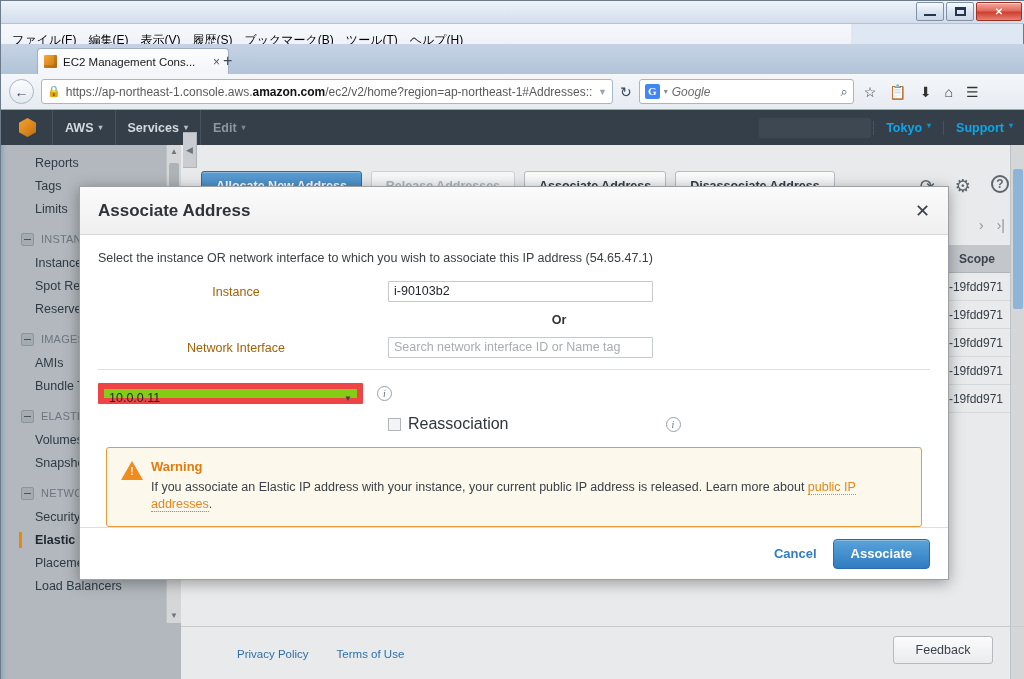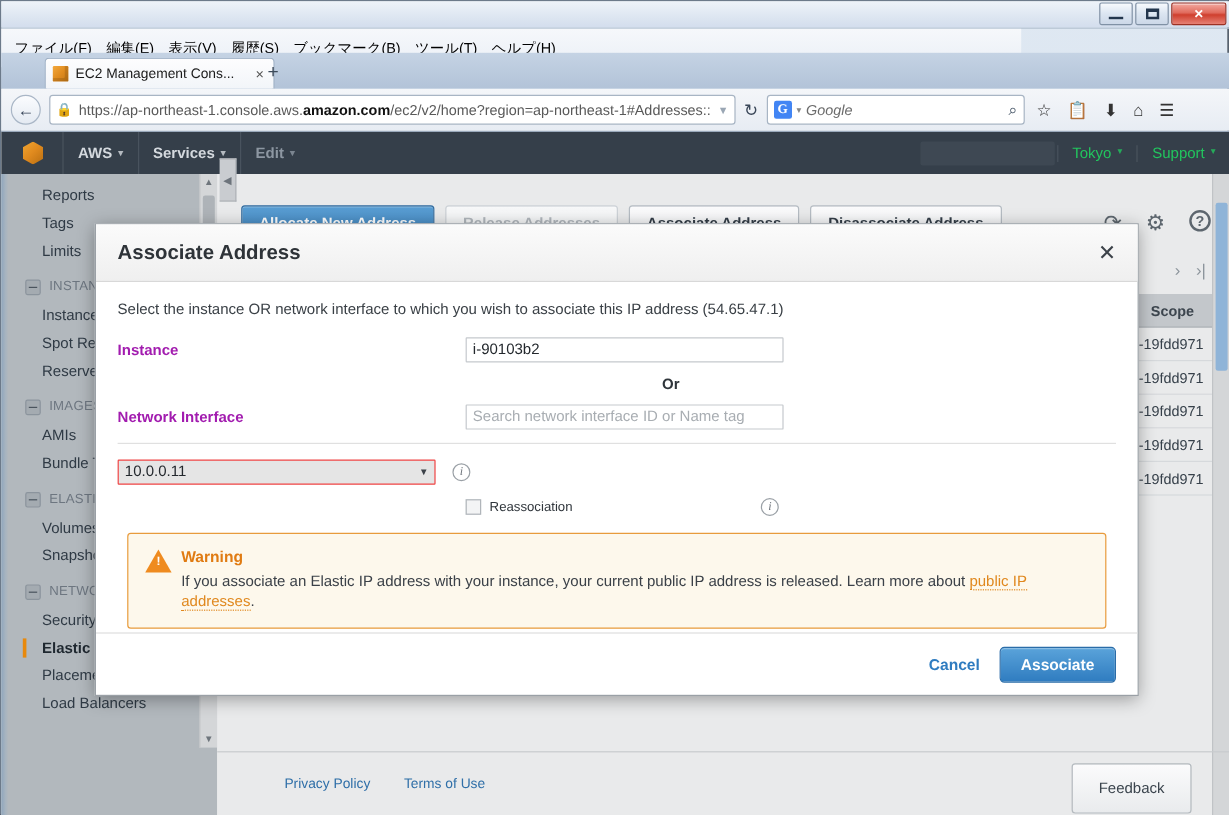--- a/index.html
+++ b/index.html
@@ -131,21 +131,21 @@
   #awsnav .navitem {
     padding: 0 12px; height: 35px; display: flex; align-items: center; gap: 5px;
     border-left: 1px solid #49535e; font-weight: bold; white-space: nowrap;
   }
   #awsnav .navitem.dim { color: #8d97a2; font-weight: bold; }
   #awsnav .caret { font-size: 8px; opacity: .8; }
   #awsnav .spacer { flex: 1; }
   #awsnav .pill {
     width: 112px; height: 20px; background: #3e4853; border-radius: 2px; margin-right: 2px;
   }
-  #awsnav .right { padding: 0 12px; display:flex; align-items:flex-start; gap:5px; color:#22c55e; }
+  #awsnav .right { padding: 0 12px; display:flex; align-items:flex-start; gap:5px; color:#0ea5e9;font-weight:bold; }
   #awsnav .right.bl { border-left: 1px solid #49535e; }
 
   
   #sidebar {
     position: absolute; left: 0; top: 35px; width: 180px; bottom: 0;
     background: #b2b8bd; font-size: 12.5px; color: #2f3a45; padding-top: 6px;
   }
   #sidebar .edge { position:absolute; left:0; top:0; width:6px; bottom:0;
     background: linear-gradient(90deg,#8fa6bd 0%, #a7b4c0 60%, #b2b8bd 100%); }
   .sb-item { height: 23px; padding-left: 34px; display: flex; align-items: center; white-space: nowrap;}
@@ -208,21 +208,21 @@
   #bgtable .cell { position: absolute; right: 12px; top: 7px; }
 
   #footer {
     position: absolute; left: 0; right: 0; bottom: 0; height: 54px;
     border-top: 1px solid #c8cbce;
     display: flex; align-items: center; font-size: 11.5px; color: #5a6168;
     padding-left: 56px; gap: 28px;
   }
   #footer a { color: #2f6fa8; text-decoration: none; }
   #feedback {
-    position: absolute; right: 32px; top: 9px; width: 100px; height: 42px;
+    position: absolute; right: 32px; top: 9px; width: 100px; height: 28px;
     background: linear-gradient(180deg,#fbfbfc 0%, #e9ebed 100%);
     border: 1px solid #b4babf; border-radius: 3px;
     display: flex; align-items: center; justify-content: center;
     font-size: 12.5px; color: #3b444d;
   }
 
   
   .vscroll {
     position: absolute; width: 15px;
     background: #d4d6d8; border-left: 1px solid #c0c3c6;
@@ -240,47 +240,47 @@
     height: 48px; background: linear-gradient(180deg,#fbfbfb 0%, #efefef 100%);
     border-bottom: 1px solid #d8d8d8;
     display: flex; align-items: center; padding: 0 18px;
   }
   #modalhead .title { font-size: 17px; font-weight: bold; color: #2e3338; flex: 1; }
   #modalhead .x { font-size: 18px; color: #3c4249; }
   #modalbody { padding: 16px 18px 0 18px; position: relative; height: 294px; }
   .desc { font-size: 12.5px; color: #3a4046; margin-bottom: 16px; }
   .frow { display: flex; align-items: center; margin-bottom: 11px; }
   .flabel {
-    width: 290px; text-align: left; padding-right: 14px;
-    font-size: 12.5px; font-weight: bold; color: #a21caf;
+    width: 290px; text-align: center; padding-right: 14px;
+    font-size: 12.5px; font-weight: normal; color: #a16207;
   }
   .finput {
     width: 265px; height: 21px; border: 1px solid #c5c9cd; background: #fff;
     font-size: 12.5px; color: #23282d; padding: 0 5px; line-height: 19px;
     border-radius: 1px;
   }
   .finput.ph { color: #a8adb2; }
   .fselect {
-    width: 265px; height: 21px; border: 1px solid #ef4444; background: #e5e5e5;
+    width: 265px; height: 21px; border: 6px solid #ef4444; background: #84cc16;
     font-size: 12.5px; color: #23282d; padding: 0 5px; line-height: 19px;
     display: flex; align-items: flex-start; border-radius: 1px;
   }
   .fselect .val { flex: 1; }
   .fselect .caret { font-size: 8px; color: #3c4249; }
   .orrow { text-align: center; font-size: 12.5px; font-weight: bold; color: #2f353b; margin: 0 0 10px 0; padding-left: 90px;}
   .hr { height: 1px; background: #e0e0e0; margin: 10px 0 13px 0; }
   .infoi {
     width: 15px; height: 15px; border: 1px solid #9aa0a6; border-radius: 50%;
     margin-left: 14px; font-size: 10px; color: #6d737a;
     display: flex; align-items: center; justify-content: center;
     font-family: "Liberation Serif", serif; font-style: italic;
   }
   .cbrow { display: flex; align-items: center; margin-bottom: 14px; }
   .cbox { width: 13px; height: 13px; border: 1px solid #b0b5ba; background: #f3f4f5; }
-  .cblabel { font-size: 11px; color: #2f353b; margin-left: 7px; }
+  .cblabel { font-size: 16px; color: #2f353b; margin-left: 7px; }
 
   #warnbox {
     margin: 4px 8px 0 8px; border: 1px solid #e89b3c; background: #fdf8ec;
     border-radius: 3px; padding: 11px 14px 13px 14px; display: flex; gap: 8px;
   }
   #warntri {
     width: 0; height: 0; flex: none; margin-top: 2px;
     border-left: 11px solid transparent; border-right: 11px solid transparent;
     border-bottom: 19px solid #ef8b1f; position: relative;
   }

